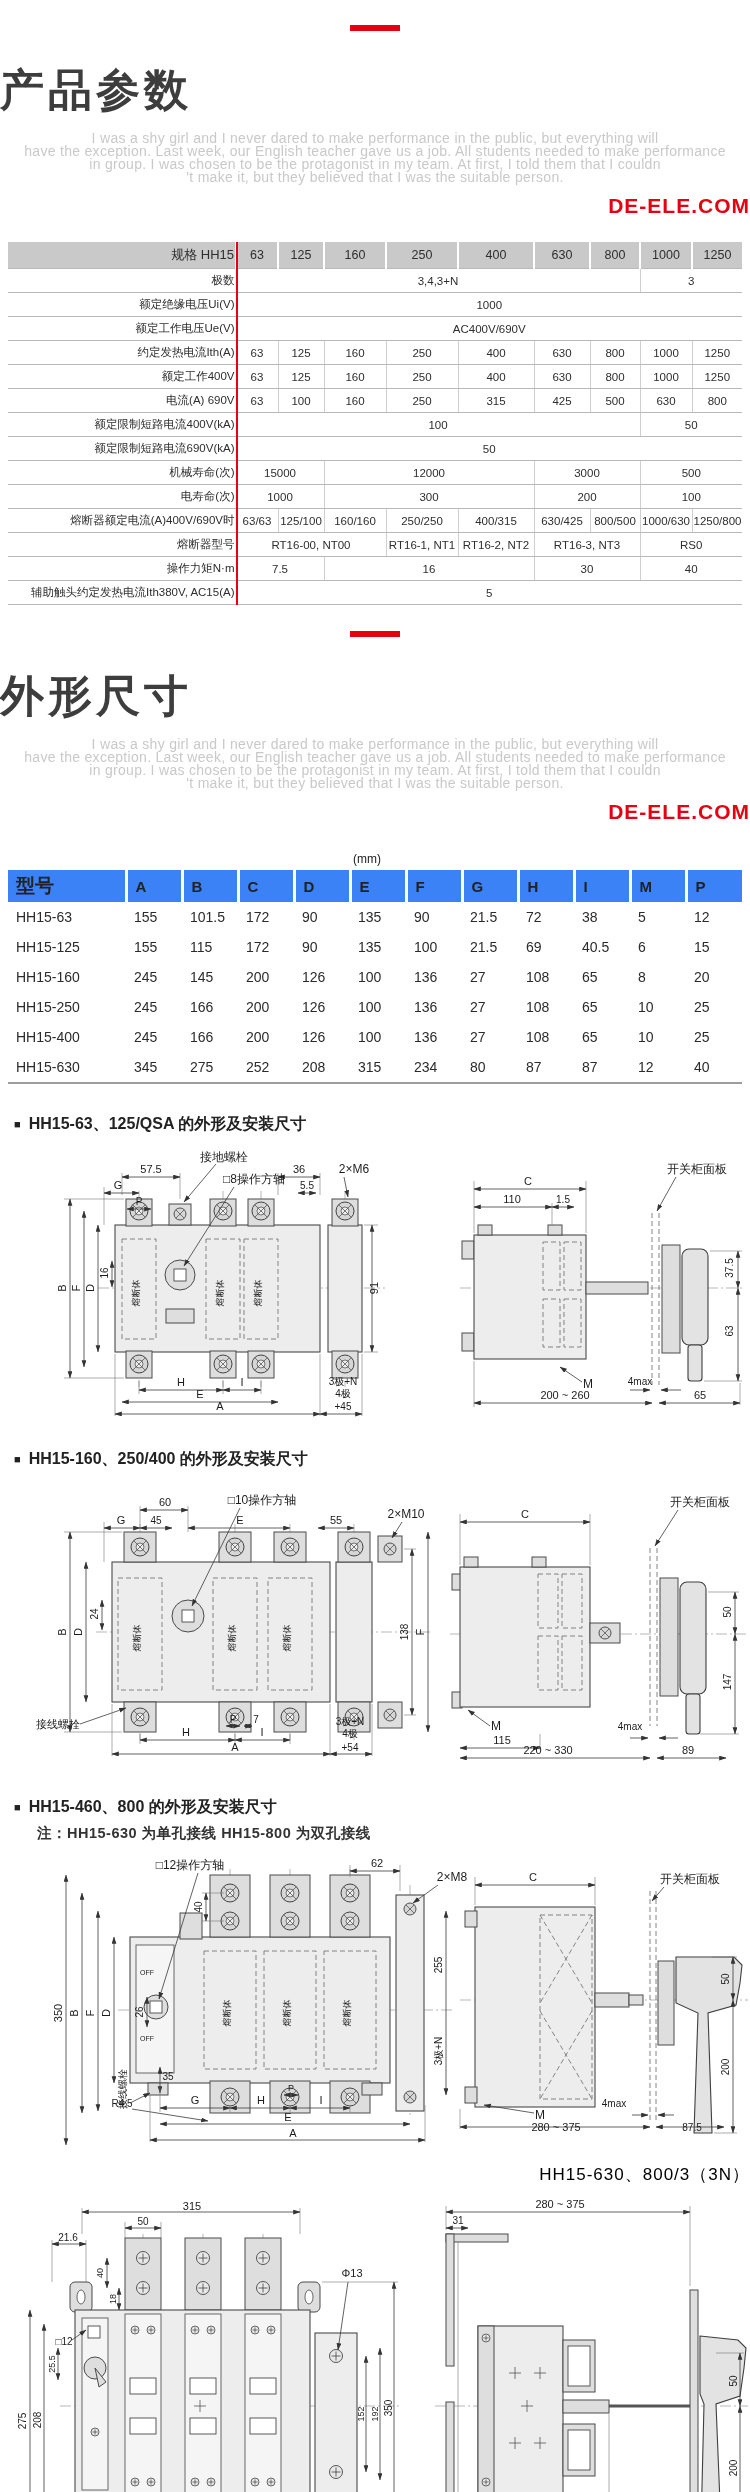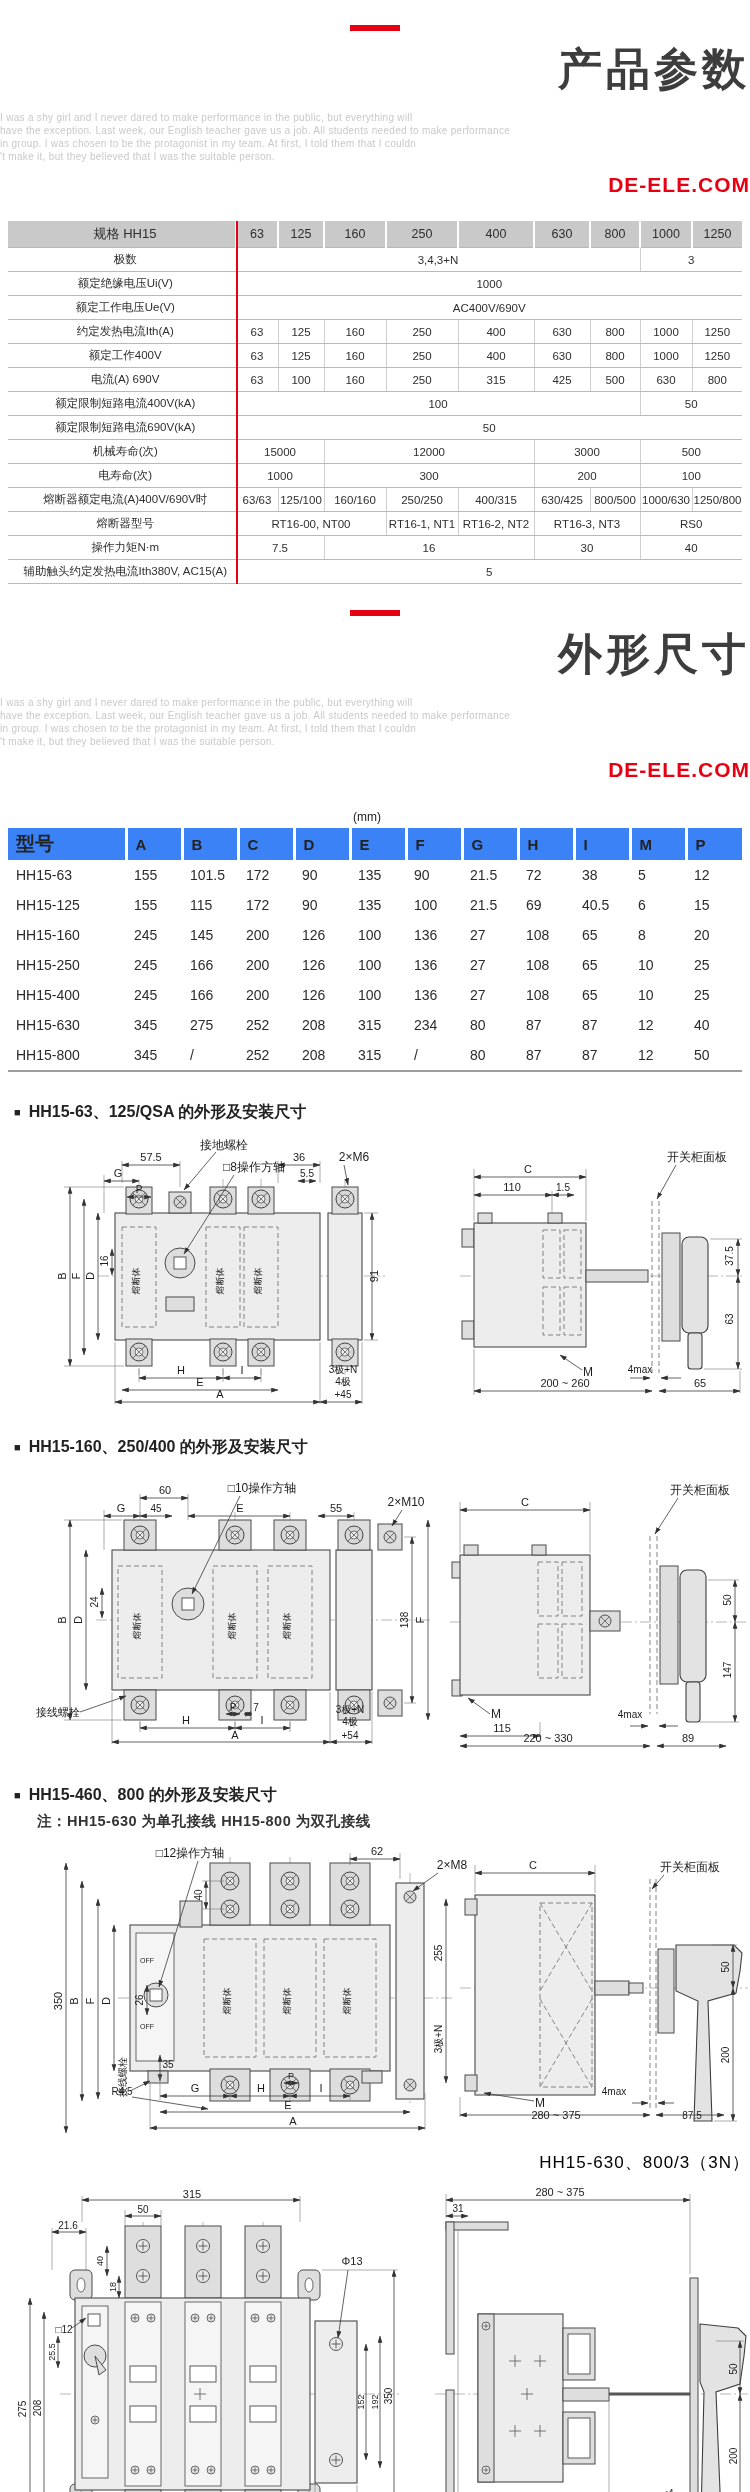--- a/index.html
+++ b/index.html
@@ -3,29 +3,29 @@
 <meta charset="utf-8">
 <style>
   html,body{margin:0;padding:0;background:#fff}
   body{font-family:"Liberation Sans","DejaVu Sans",sans-serif;color:#333}
   .page{width:750px;background:#fff;overflow:hidden}
 
   
   .red-bar{width:50px;height:6px;background:#e60012;margin:0 auto}
   .sec1 .red-bar{margin-top:25px}
   .sec2 .red-bar{margin-top:26px}
-  .sec-title{margin:9px 0 0;text-align:right;font-size:44px;letter-spacing:4px;color:#3d3d3d;font-weight:700}
-  .watermark{margin-top:12px;font-size:10px;line-height:13px;color:#c9c9c9;letter-spacing:.3px}
+  .sec-title{margin:30px 0 0;text-align:left;font-size:44px;letter-spacing:4px;color:#3d3d3d;font-weight:700}
+  .watermark{margin-top:12px;text-align:center;font-size:14px;line-height:13px;color:#c9c9c9;letter-spacing:.3px}
   .brand{margin-top:10px;text-align:right;font-size:21px;font-weight:700;color:#e60012;letter-spacing:1px}
 
   
   .spec-wrap{position:relative;margin:24px 8px 0}
   table.spec{width:734px;border-collapse:collapse;table-layout:fixed;font-size:11.5px;color:#2e2e2e}
   .spec td{height:23px;text-align:center;border-bottom:1px solid #b9b9b9;border-left:1px solid #cfcfcf;padding:0 1px;overflow:hidden;white-space:nowrap}
-  .spec td.lbl{text-align:center;padding-left:8px;border-left:none}
+  .spec td.lbl{text-align:right;padding-left:8px;border-left:none}
   .spec tr.hrow td{background:#c9c9c9;border-left:2px solid #fff;height:26px;font-size:12.5px}
   .spec tr.hrow td.lbl{border-left:none;font-size:13px}
   .redline{position:absolute;left:228px;top:0;bottom:0;width:1.5px;background:#e60012}
 
   
   .mm-note{text-align:center;margin:28px 16px 4px 0;font-size:12px;color:#222}
   table.dims{width:734px;margin:0 8px;border-collapse:collapse;table-layout:fixed}
   .dims th{background:#3b82f6;border-left:3px solid #fff;text-align:left;font-size:15px;font-weight:700;padding:6px 0 6px 8px;color:#222}
   .dims th:first-child{border-left:none;font-size:19px;padding:3px 0 3px 8px}
   .dims td{font-size:14px;padding:7px 0 7px 8px;color:#2b2b2b}
@@ -359,34 +359,20 @@
             <td>252</td>
             <td>208</td>
             <td>315</td>
             <td>234</td>
             <td>80</td>
             <td>87</td>
             <td>87</td>
             <td>12</td>
             <td>40</td>
           </tr>
-          <tr>
-            <td>HH15-800</td>
-            <td>345</td>
-            <td>/</td>
-            <td>252</td>
-            <td>208</td>
-            <td>315</td>
-            <td>/</td>
-            <td>80</td>
-            <td>87</td>
-            <td>87</td>
-            <td>12</td>
-            <td>50</td>
-          </tr>
         </tbody>
     </table>
 
     <div class="dheading">
       <span class="bullet">■</span>
       <span>HH15-63、125/QSA 的外形及安装尺寸</span>
     </div>
     <svg class="draw" width="750" height="272" viewBox="0 0 750 272">
       <g>
         <line class="cl" x1="139" y1="44" x2="139" y2="240"></line>

